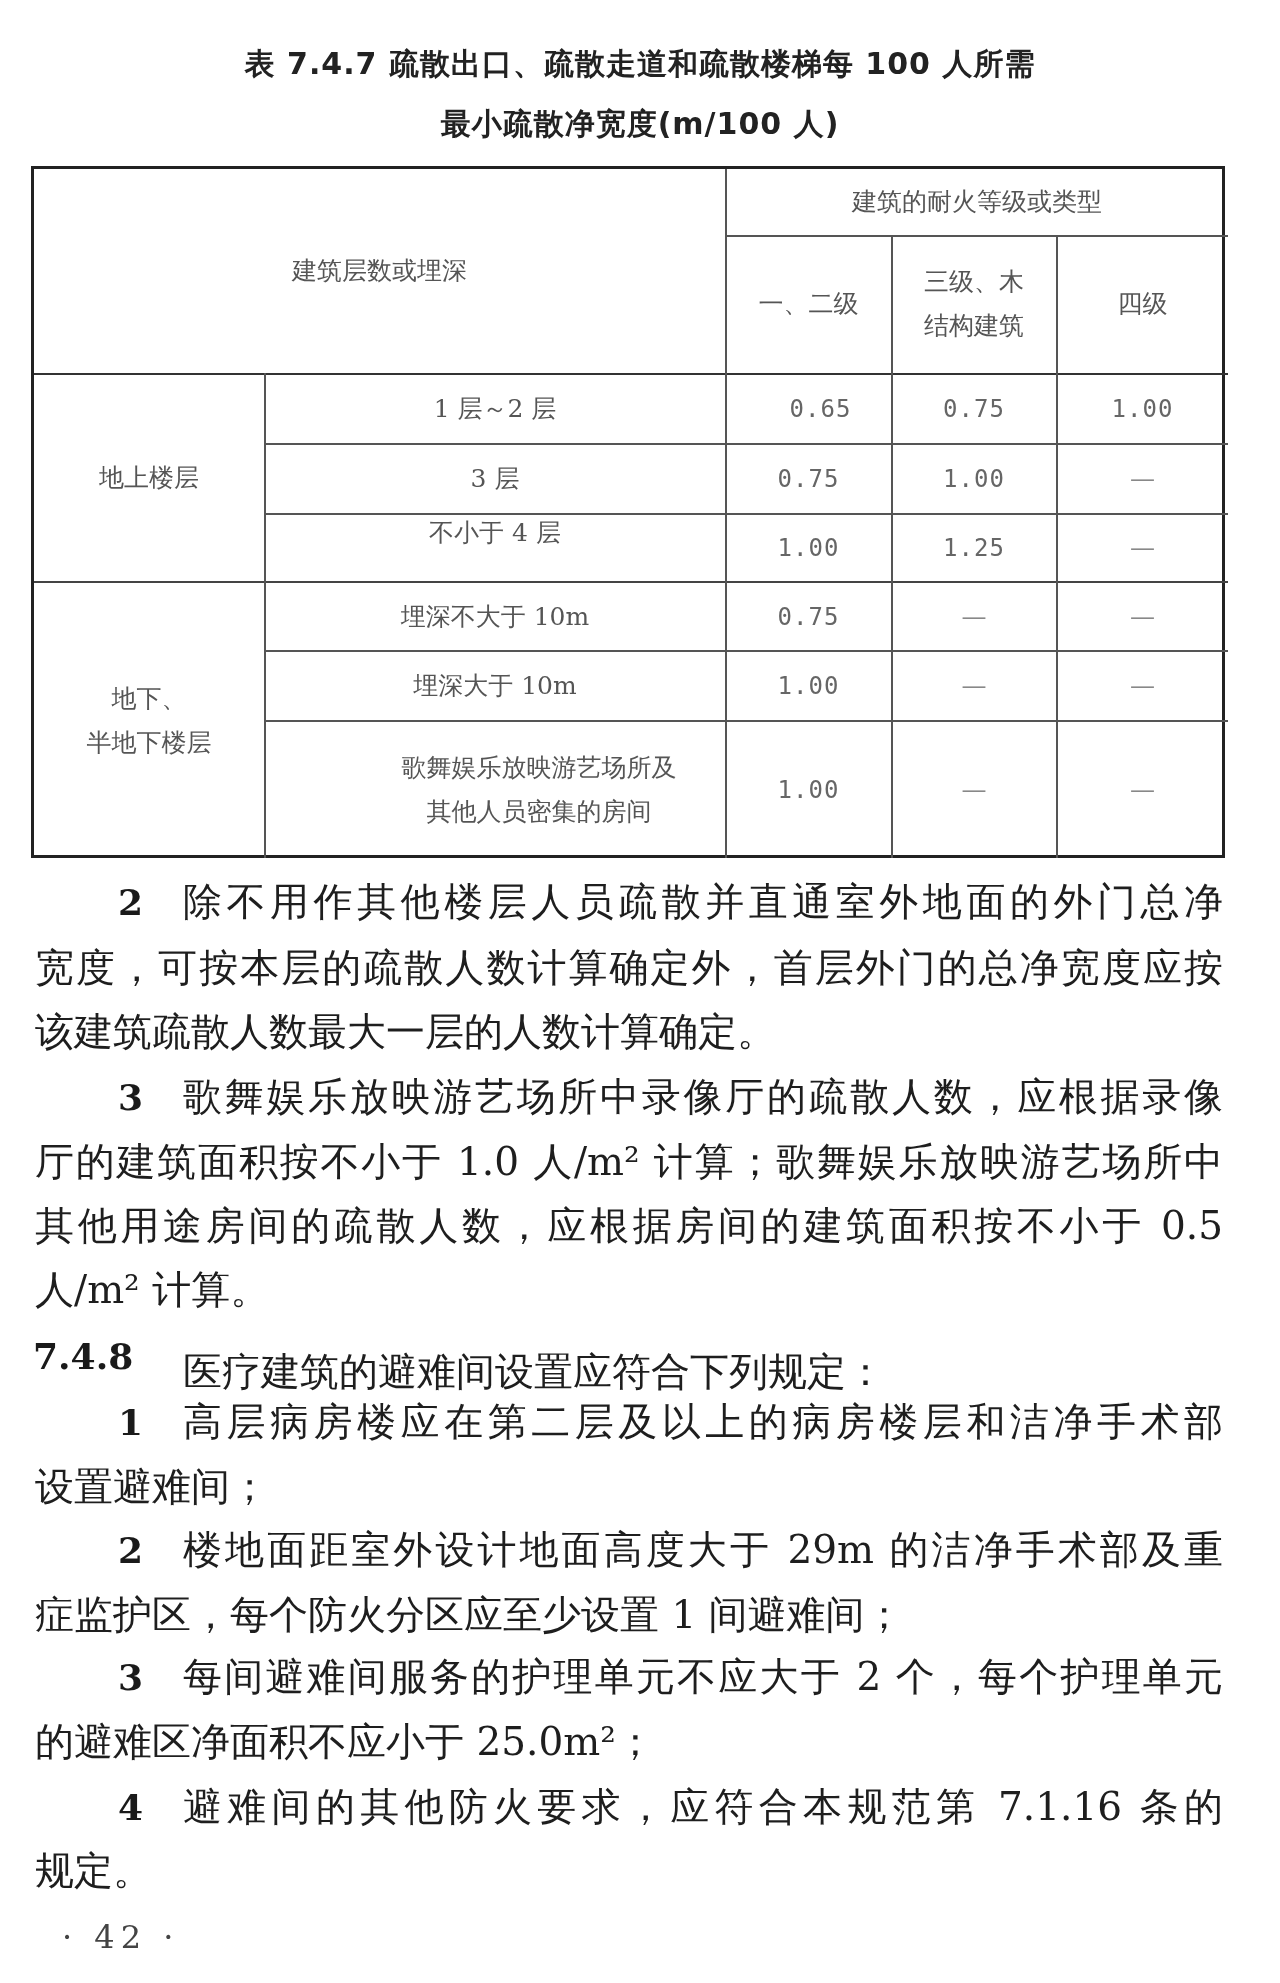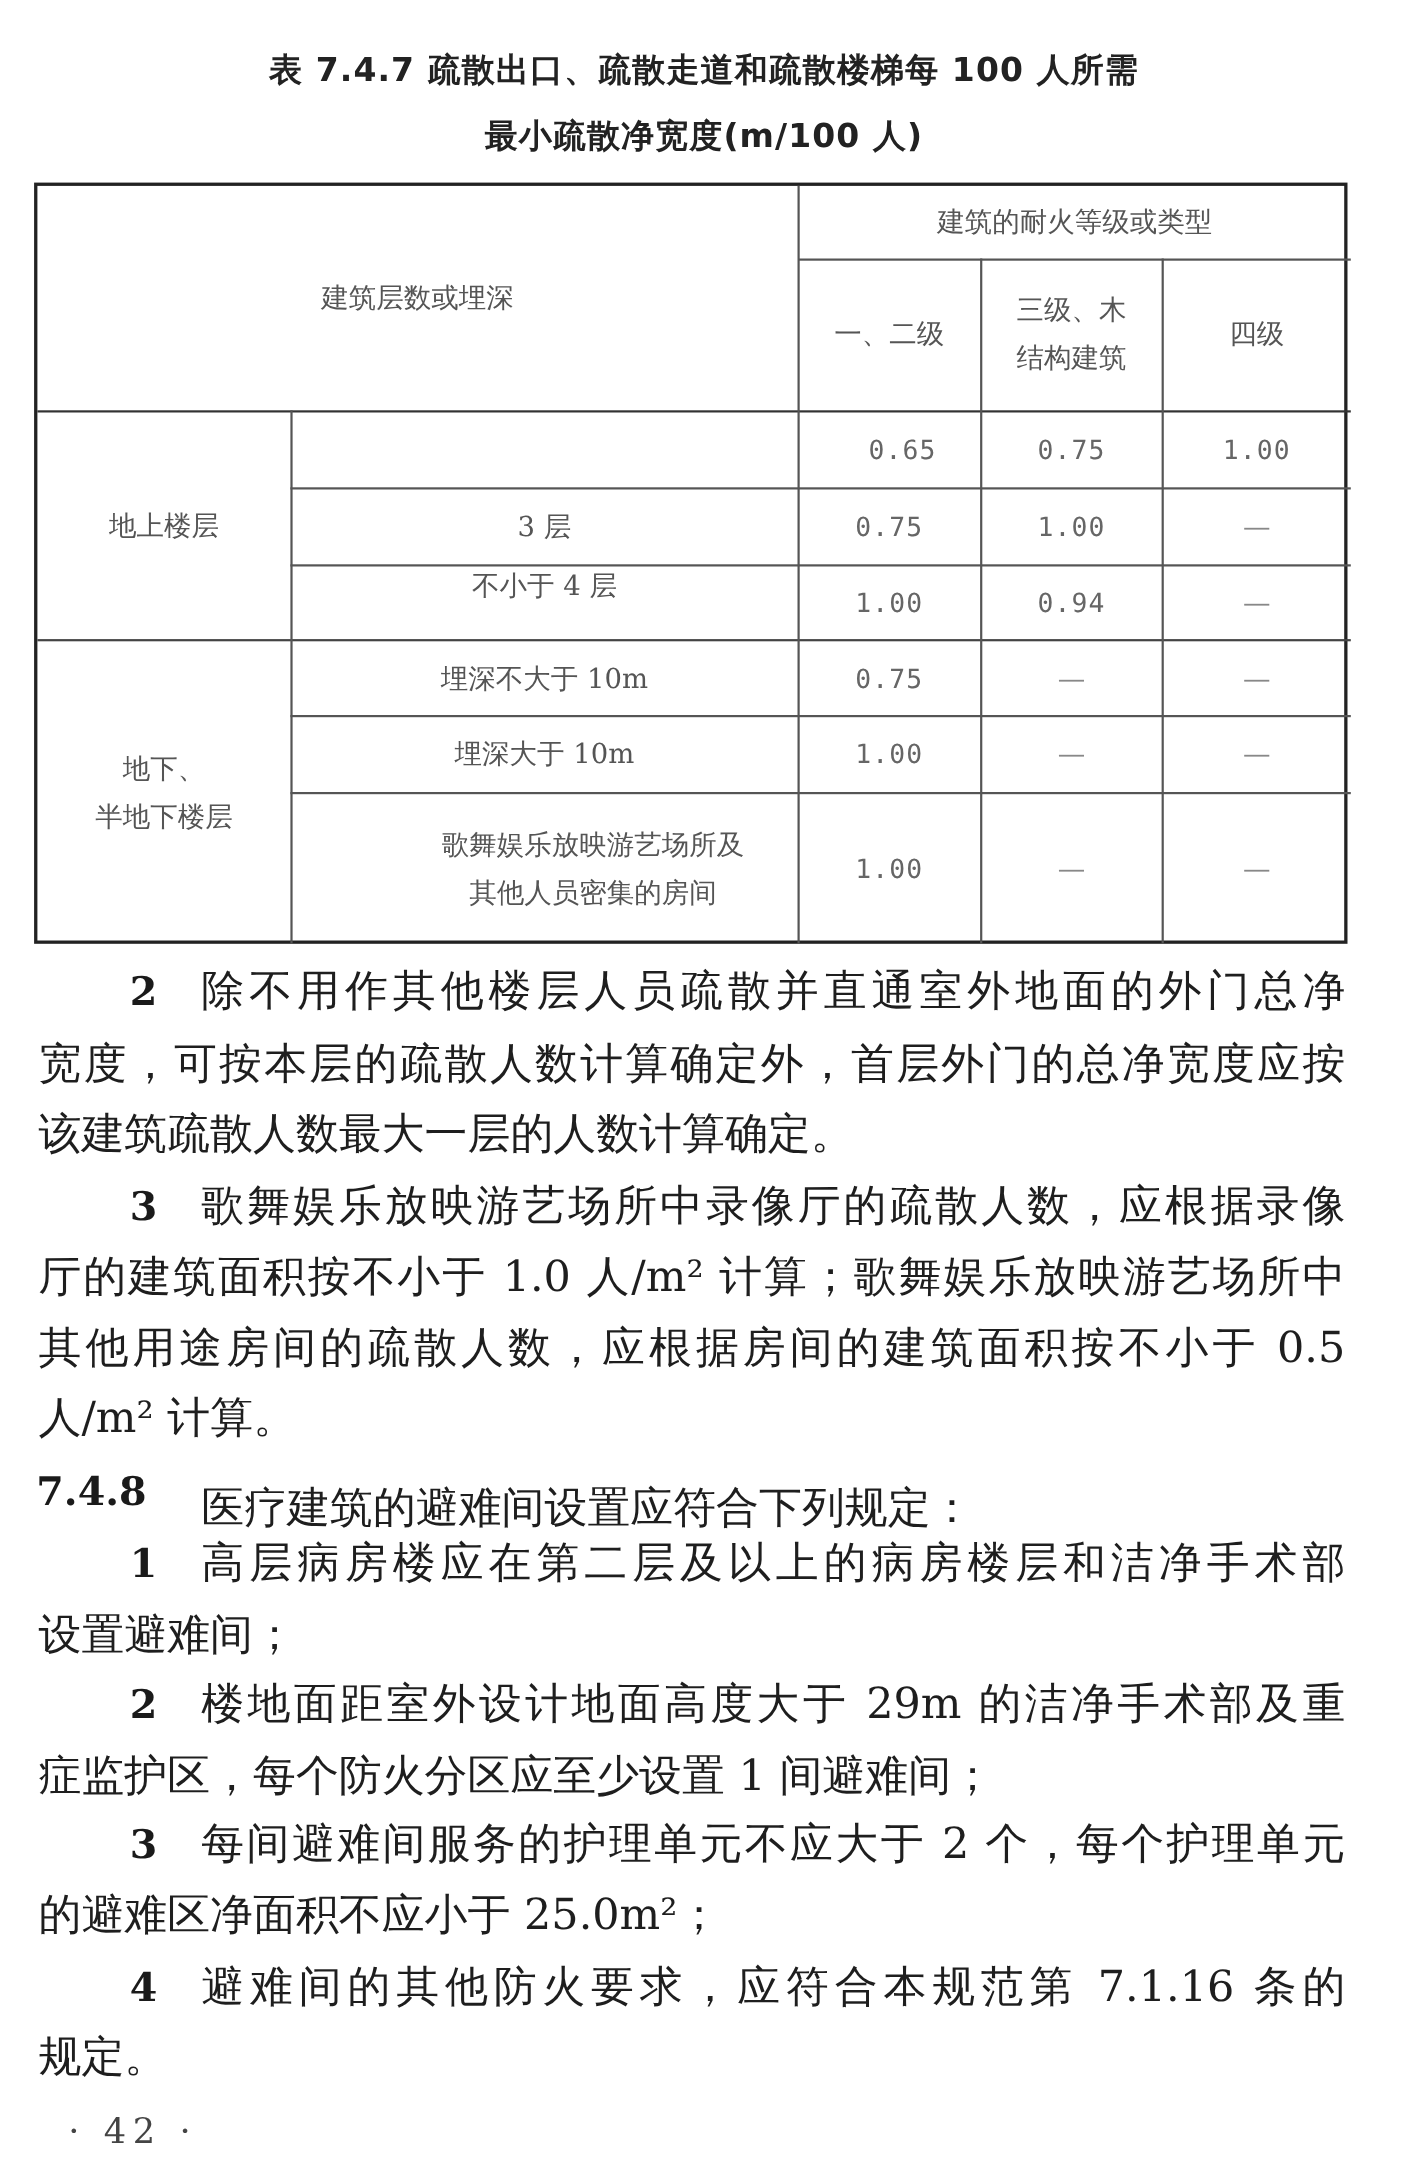--- a/index.html
+++ b/index.html
@@ -59,32 +59,33 @@
     <span>结构建筑</span>
   </div>
   <div class="cell" style="left:1023px; top:66px; width:171px; height:138px;">四级</div>
 
   <div class="cell" style="left:0; top:414px; width:230px; height:275px; flex-direction:column;">
     <span>地下、</span>
     <span>半地下楼层</span>
   </div>
   <div class="cell" style="left:0; top:206px; width:230px; height:206px;">地上楼层</div>
 
+  <div class="cell" style="left:231px; top:206px; width:460px; height:68px;">1 层～2 层</div>
   <div class="cell num" style="left:692px; top:206px; width:165px; height:68px;padding-left:12px;">0.65</div>
   <div class="cell num" style="left:858px; top:206px; width:164px; height:68px;">0.75</div>
   <div class="cell num" style="left:1023px; top:206px; width:171px; height:68px;">1.00</div>
 
   <div class="cell" style="left:231px; top:275px; width:460px; height:69px;">3 层</div>
   <div class="cell num" style="left:692px; top:275px; width:165px; height:69px;">0.75</div>
   <div class="cell num" style="left:858px; top:275px; width:164px; height:69px;">1.00</div>
   <div class="cell dash" style="left:1023px; top:275px; width:171px; height:69px;">—</div>
 
   <div class="cell" style="left:231px; top:334px; width:460px; height:59px;">不小于 4 层</div>
   <div class="cell num" style="left:692px; top:345px; width:165px; height:67px;">1.00</div>
-  <div class="cell num" style="left:858px; top:345px; width:164px; height:67px;">0.94</div>
+  <div class="cell num" style="left:858px; top:345px; width:164px; height:67px;">1.25</div>
   <div class="cell dash" style="left:1023px; top:345px; width:171px; height:67px;">—</div>
 
   <div class="cell" style="left:231px; top:414px; width:460px; height:67px;">埋深不大于 10m</div>
   <div class="cell num" style="left:692px; top:414px; width:165px; height:67px;">0.75</div>
   <div class="cell dash" style="left:858px; top:414px; width:164px; height:67px;">—</div>
   <div class="cell dash" style="left:1023px; top:414px; width:171px; height:67px;">—</div>
 
   <div class="cell" style="left:231px; top:482px; width:460px; height:69px;">埋深大于 10m</div>
   <div class="cell num" style="left:692px; top:482px; width:165px; height:69px;">1.00</div>
   <div class="cell dash" style="left:858px; top:482px; width:164px; height:69px;">—</div>

